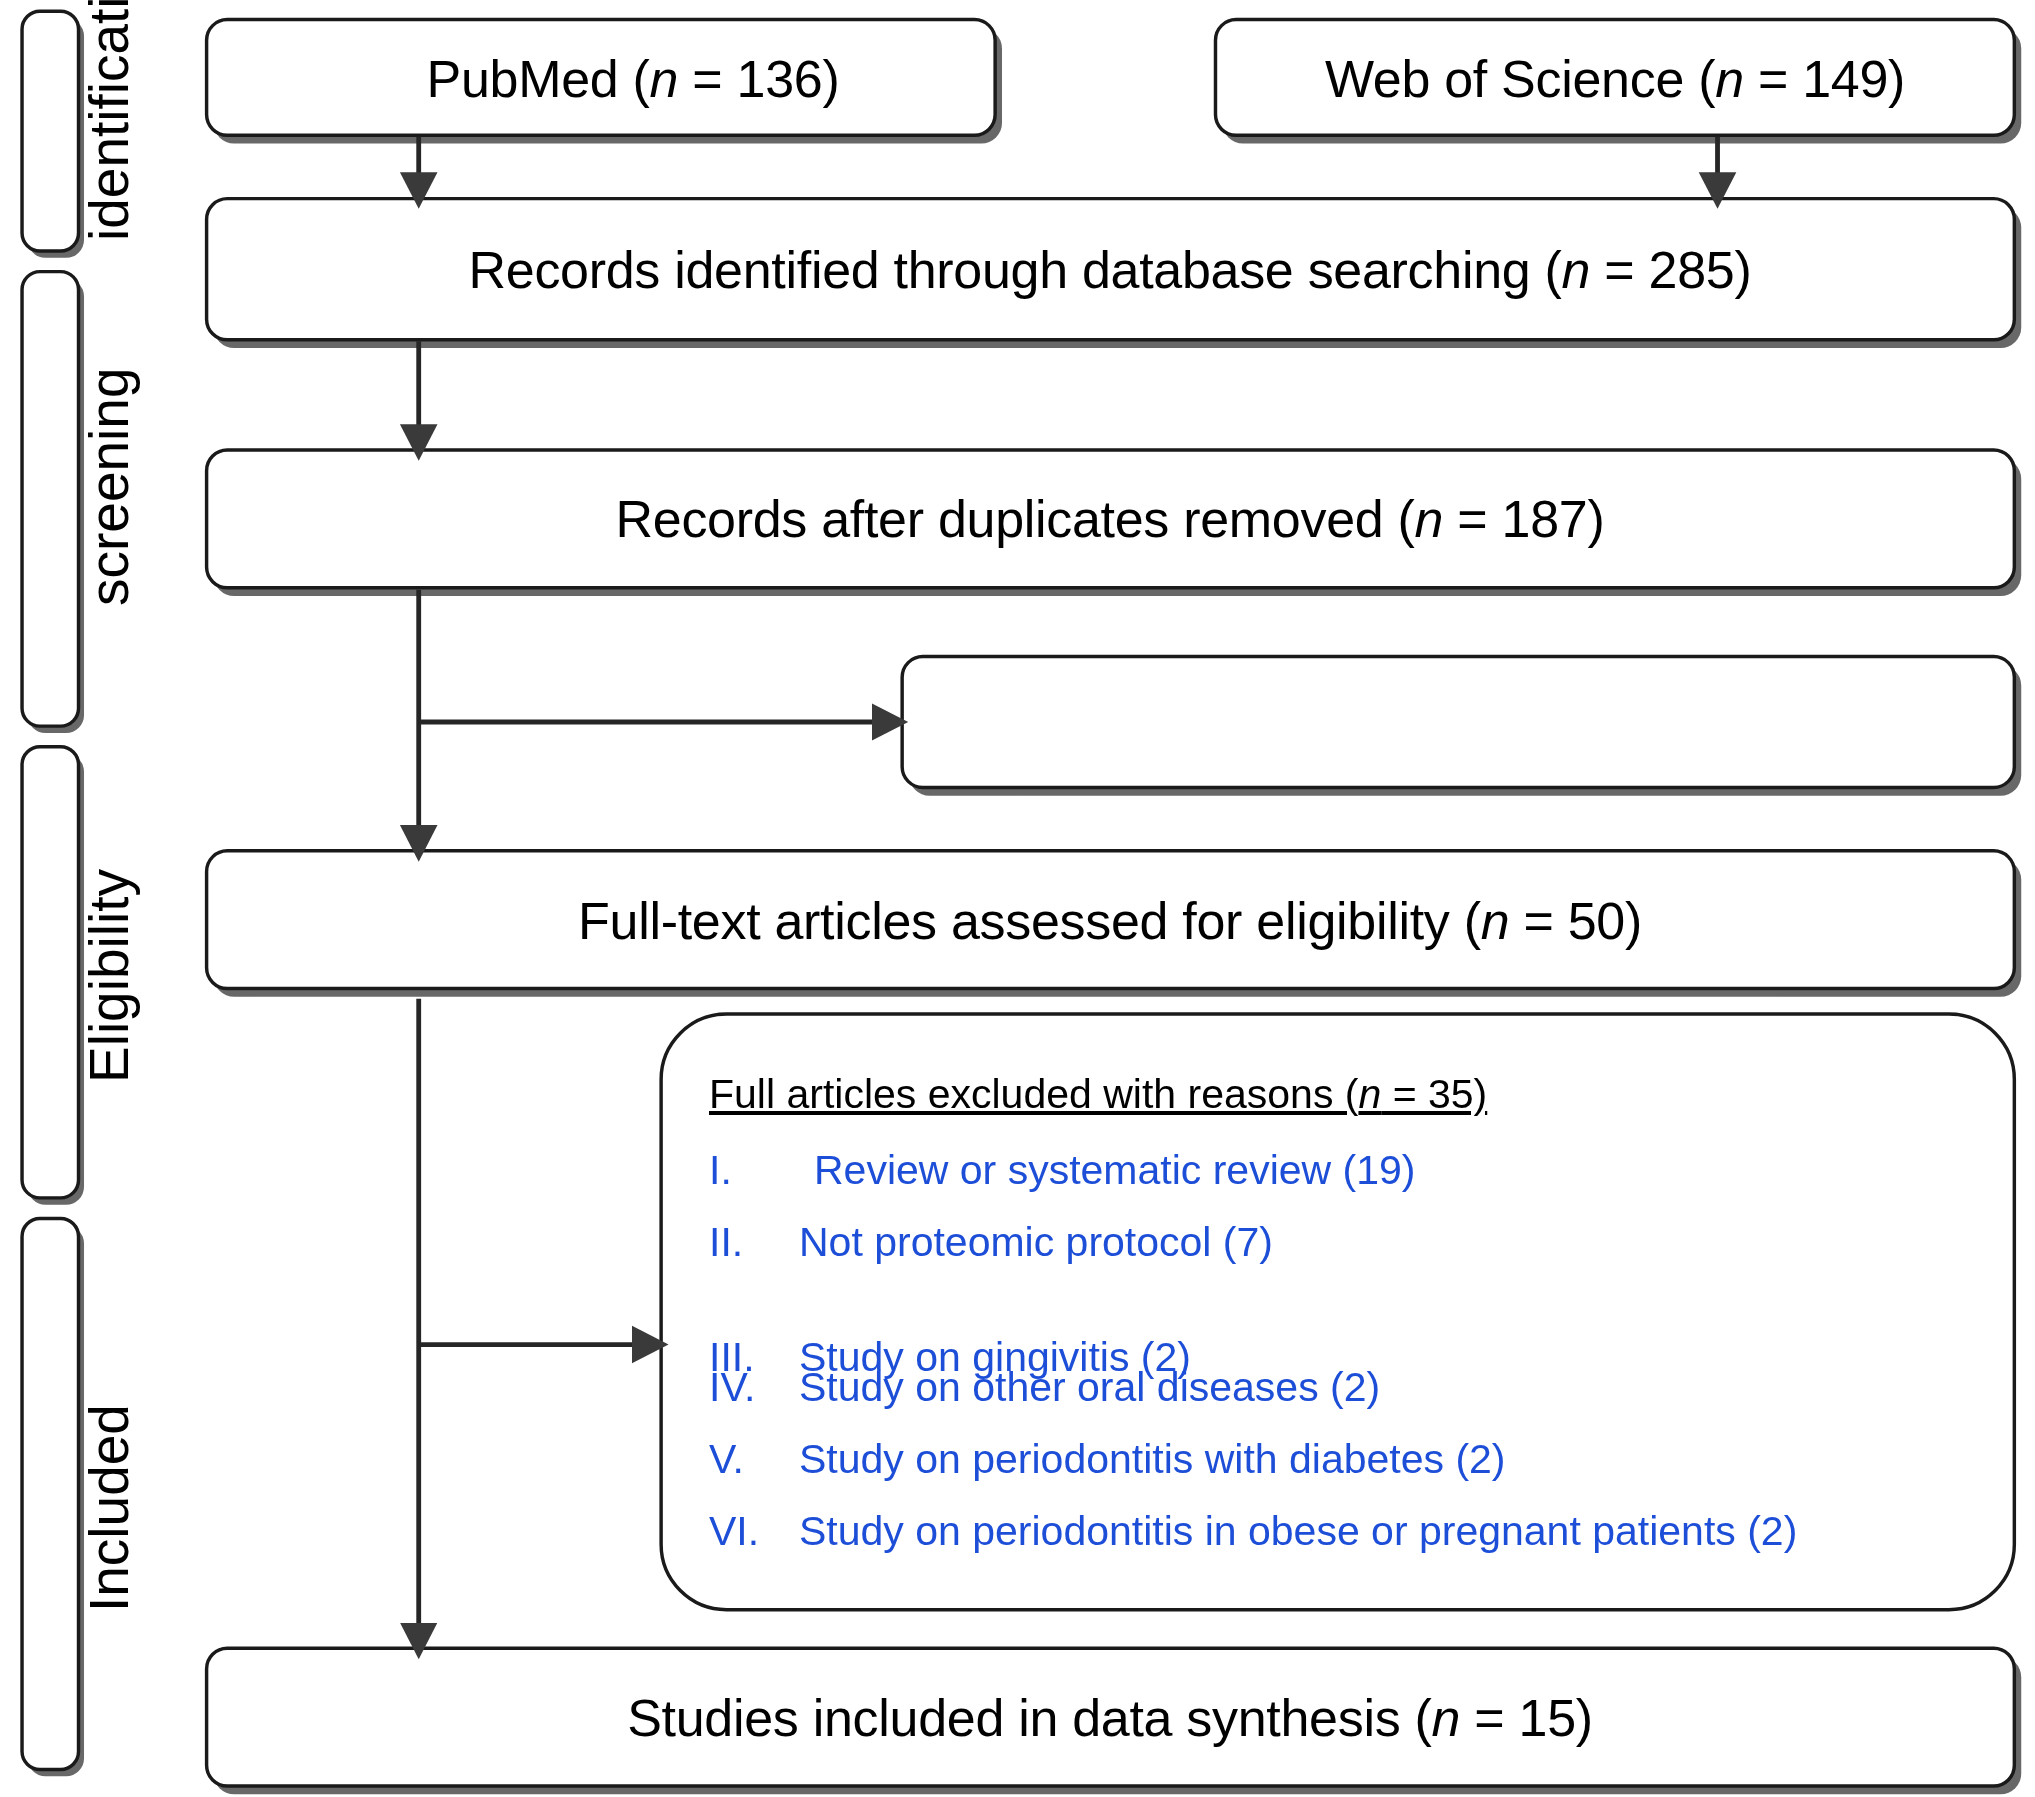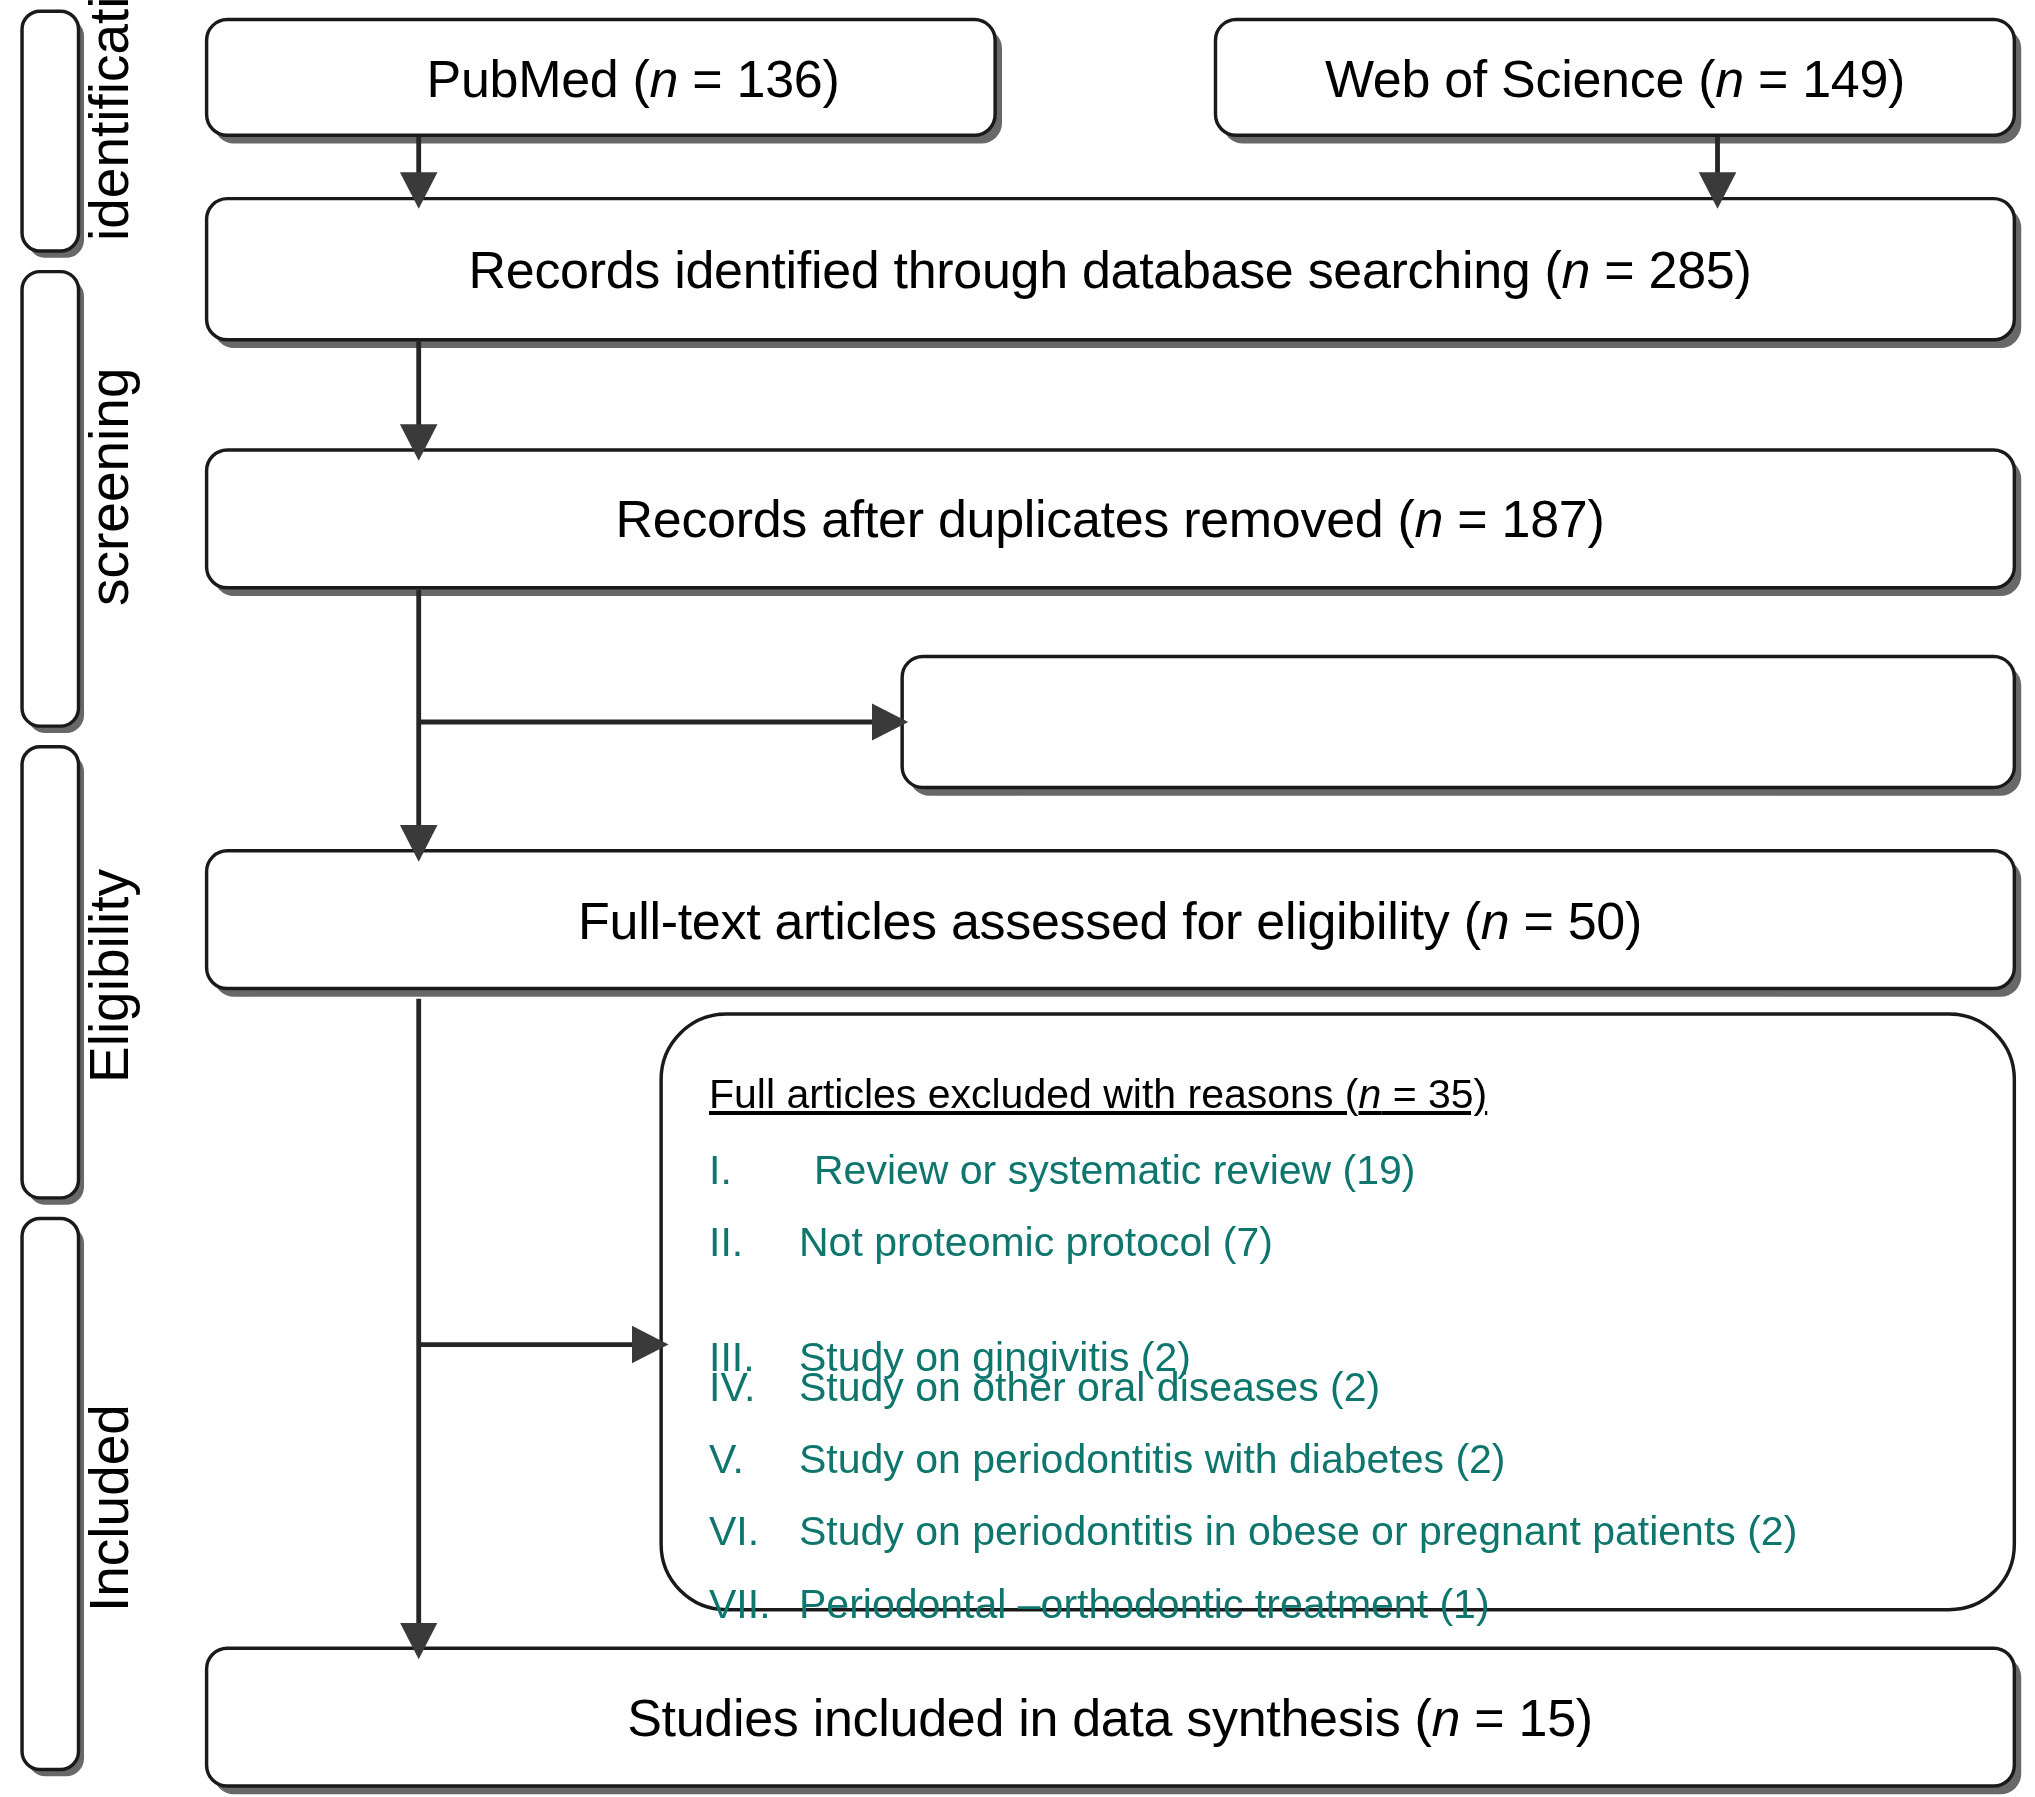--- a/index.html
+++ b/index.html
@@ -60,21 +60,21 @@
     font-size: 55px;
     transform-origin: 0 0;
     letter-spacing: 0px;
   }
   .excl-title {
     font-size: 41px;
   }
   .excl-row {
     position: absolute;
     font-size: 41px;
-    color: #0f766e;
+    color: #1d4ed8;
     white-space: nowrap;
     font-family: "Liberation Sans", sans-serif;
   }
   .excl-num {
     display: inline-block;
     width: 90px;
     text-align: left;
   }
   i.nital {
     font-style: italic;
@@ -216,18 +216,15 @@
   </div>
   <div class="excl-row" style="left:709px; top:1364px;">
     <span class="excl-num">IV.</span><span>Study on other oral diseases (2)</span>
   </div>
   <div class="excl-row" style="left:709px; top:1436px;">
     <span class="excl-num">V.</span><span>Study on periodontitis with diabetes (2)</span>
   </div>
   <div class="excl-row" style="left:709px; top:1508px;">
     <span class="excl-num">VI.</span><span>Study on periodontitis in obese or pregnant patients (2)</span>
   </div>
-  <div class="excl-row" style="left:709px; top:1581px;">
-    <span class="excl-num">VII.</span><span>Periodontal –orthodontic treatment (1)</span>
-  </div>
 
 </div>
 
 
 </body></html>

